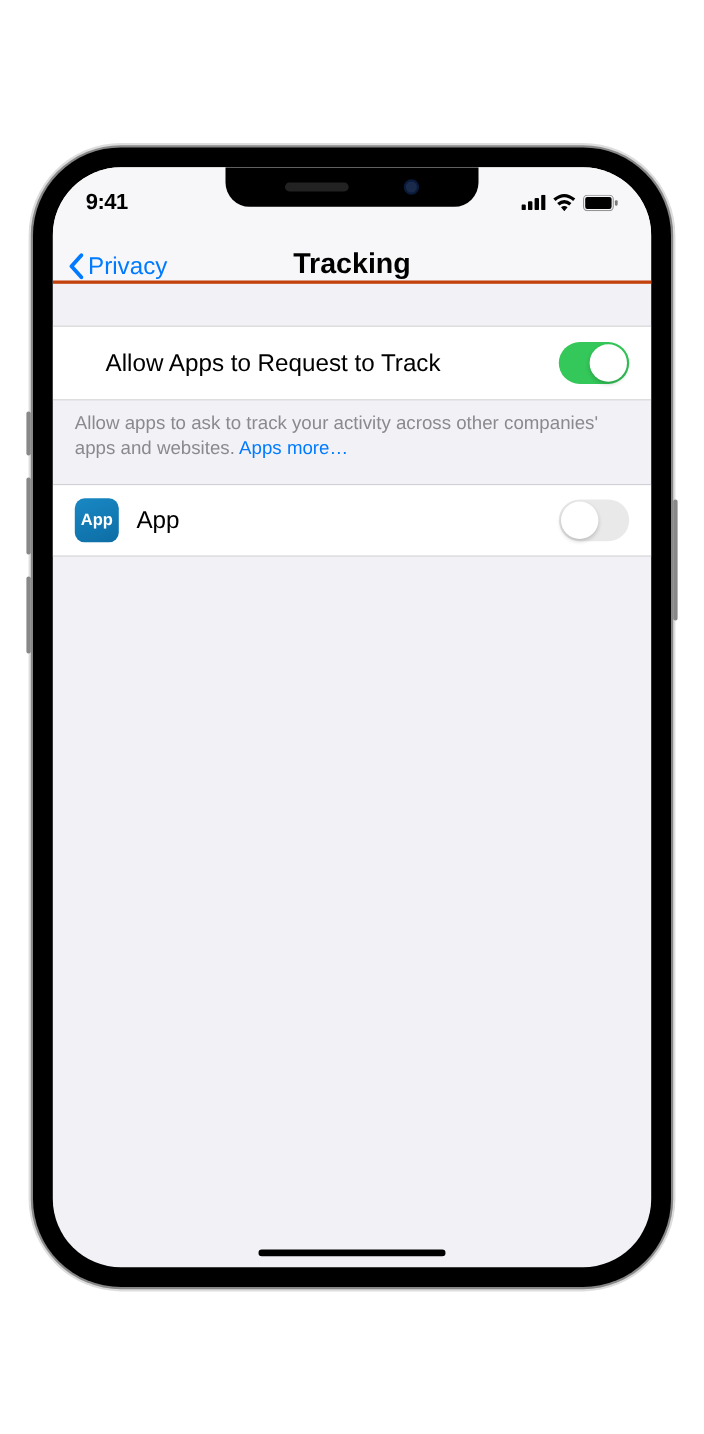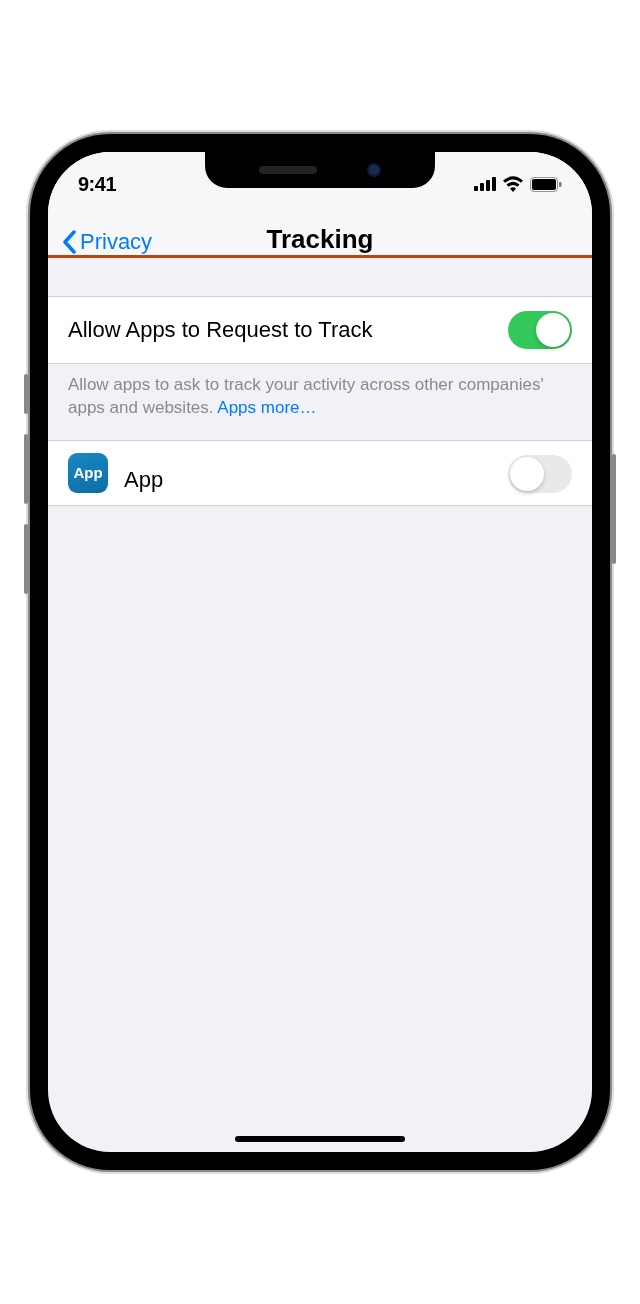--- a/index.html
+++ b/index.html
@@ -139,34 +139,35 @@
       display: flex;
       align-items: center;
       justify-content: space-between;
       padding: 14px 20px;
       border-top: 0.5px solid #d0d0d4;
       border-bottom: 0.5px solid #d0d0d4;
     }
     .row-label {
       font-size: 22px;
       color: #000;
+      margin-left: 28px;
     }
     .footer-text {
       padding: 10px 20px 20px;
       font-size: 17px;
       color: #8a8a8e;
       line-height: 1.35;
     }
     .footer-link {
       color: #007aff;
     }
     .app-row {
       background: #fff;
       display: flex;
-      align-items: flex-end;
+      align-items: center;
       padding: 12px 20px;
       border-top: 0.5px solid #d0d0d4;
       border-bottom: 0.5px solid #d0d0d4;
       gap: 16px;
     }
     .app-icon {
       width: 40px;
       height: 40px;
       background: linear-gradient(160deg, #1988c4, #0d6da5);
       border-radius: 9px;

